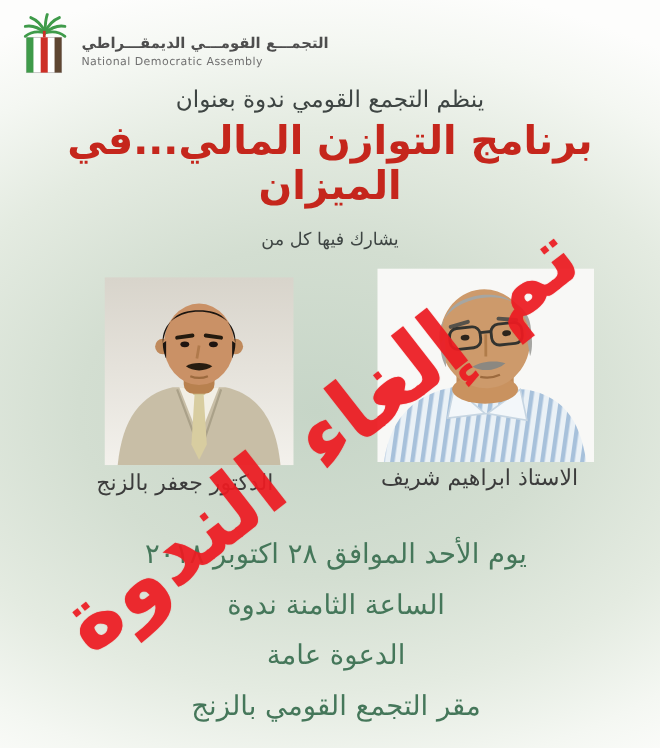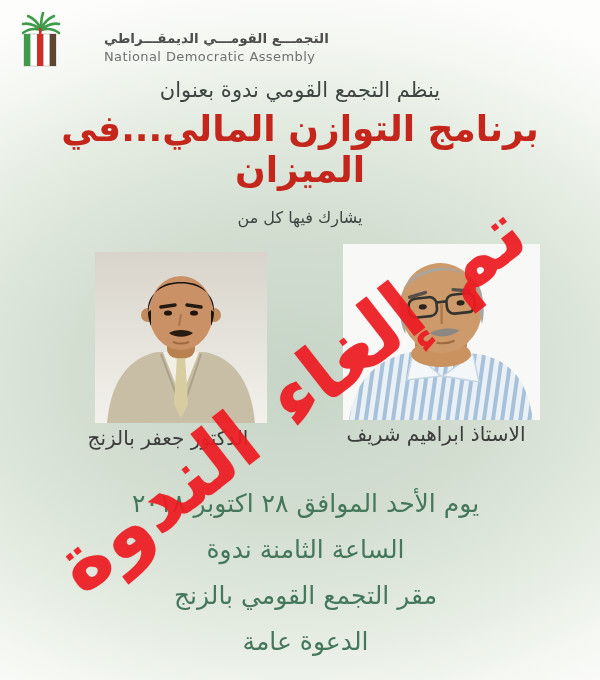--- a/index.html
+++ b/index.html
@@ -13,23 +13,23 @@
   .poster{
     position:relative;width:600px;height:680px;overflow:hidden;
     background:radial-gradient(ellipse 95% 58% at 48% 55%,
       #c6d5c7 0%, #d3ded1 38%, #e4ebe1 65%, #f4f7f2 85%, #fdfdfc 100%);
   }
   .abs{position:absolute;}
   .center-line{left:0;right:0;text-align:center;direction:rtl;}
 
   
   .logo{left:18px;top:12px;display:flex;align-items:center;gap:10px;}
-  .logo-texts{display:flex;flex-direction:column;justify-content:center;margin-top:14px;margin-left:30px;}
+  .logo-texts{display:flex;flex-direction:column;justify-content:center;margin-top:14px;}
   .logo-ar{font-size:13.5px;font-weight:bold;color:#4e4e4e;direction:rtl;text-align:left;}
-  .logo-en{font-size:13px;color:#707070;letter-spacing:.4px;margin-top:3px;}
+  .logo-en{font-size:10px;color:#707070;letter-spacing:.4px;margin-top:3px;}
 
   
   .intro{top:78px;font-size:21px;color:var(--dark-text);}
   .title{top:108px;font-size:36px;font-weight:bold;color:var(--title-red);}
   .participants{top:208px;font-size:16px;color:var(--dark-text);}
 
   
   .photo-left{left:95px;top:252px;width:172px;height:171px;}
   .photo-right{left:343px;top:244px;width:197px;height:176px;}
   .caption{font-size:20px;color:#3c3c3c;direction:rtl;text-align:center;}
@@ -148,19 +148,19 @@
       <path d="M99,60 L97,80" stroke="#b07c4a" stroke-width="2.5" fill="none"></path>
       <path d="M84,88 C92,84 106,84 114,88 C106,94 92,94 84,88 Z" fill="#8b8881"></path>
       <path d="M90,98 C96,100 102,100 108,98" stroke="#9c6a3e" stroke-width="2" fill="none"></path>
     </g>
   </svg>
   <div class="abs caption caption-right">الاستاذ ابراهيم شريف</div>
 
   <div class="abs details">
     <div>يوم الأحد الموافق ٢٨ اكتوبر ٢٠١٨</div>
     <div>الساعة الثامنة ندوة</div>
+    <div>الدعوة عامة</div>
     <div>مقر التجمع القومي بالزنج</div>
-    <div>الدعوة عامة</div>
   </div>
 
   <div class="abs stamp">تم إلغاء الندوة</div>
 
 </div>
 
 </body></html>

